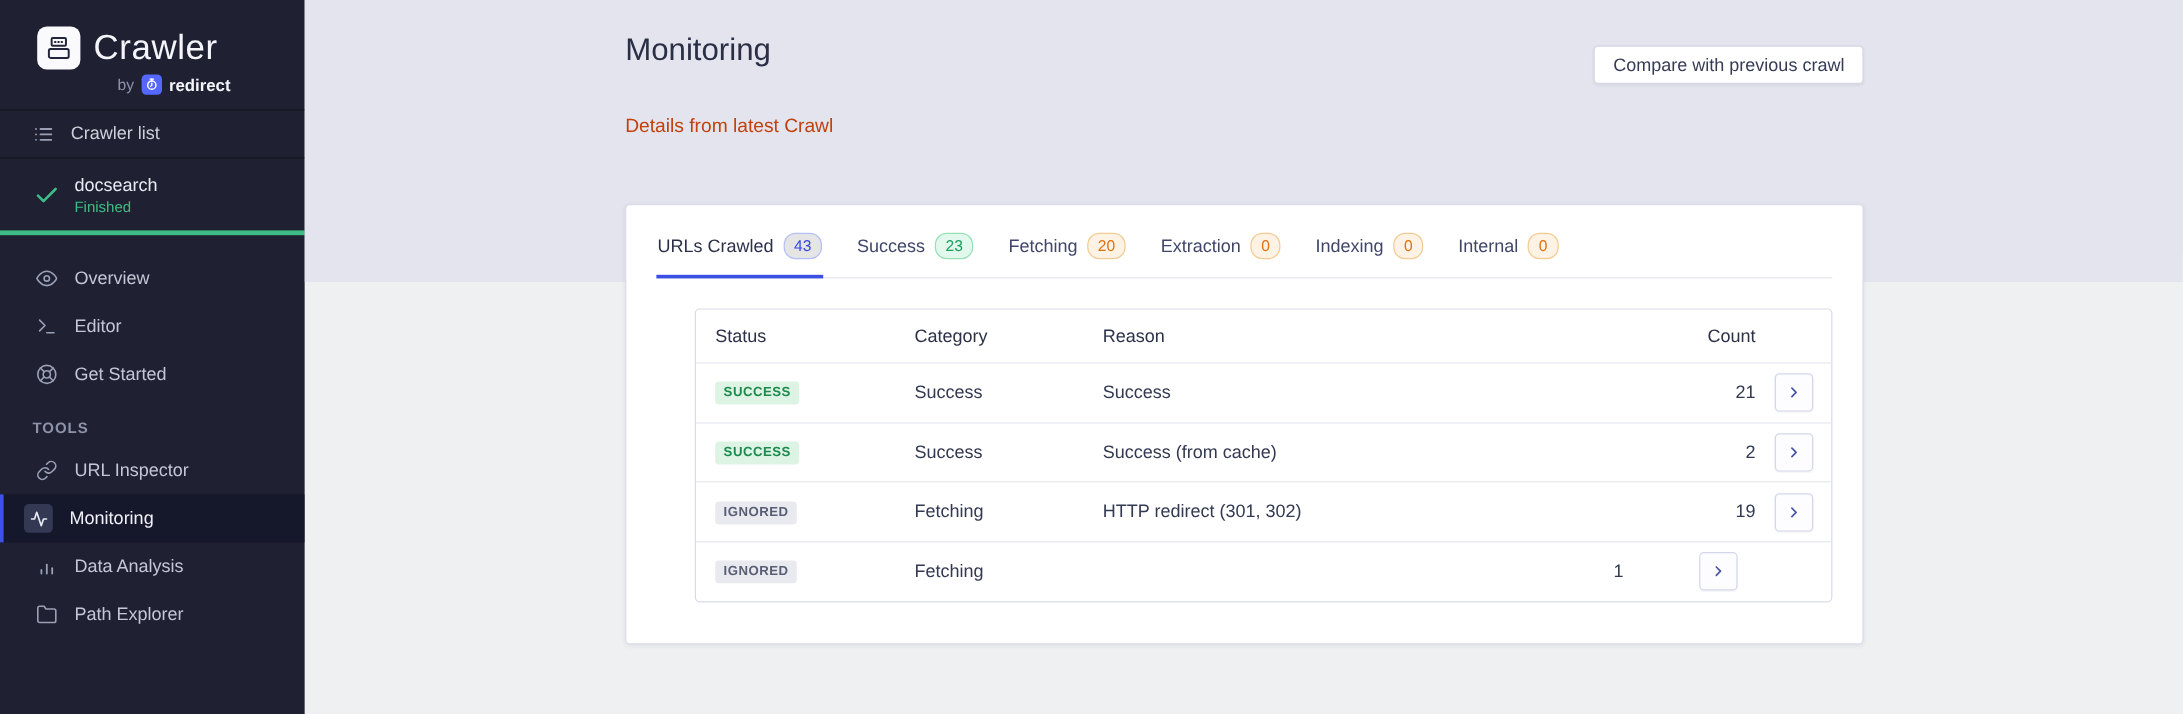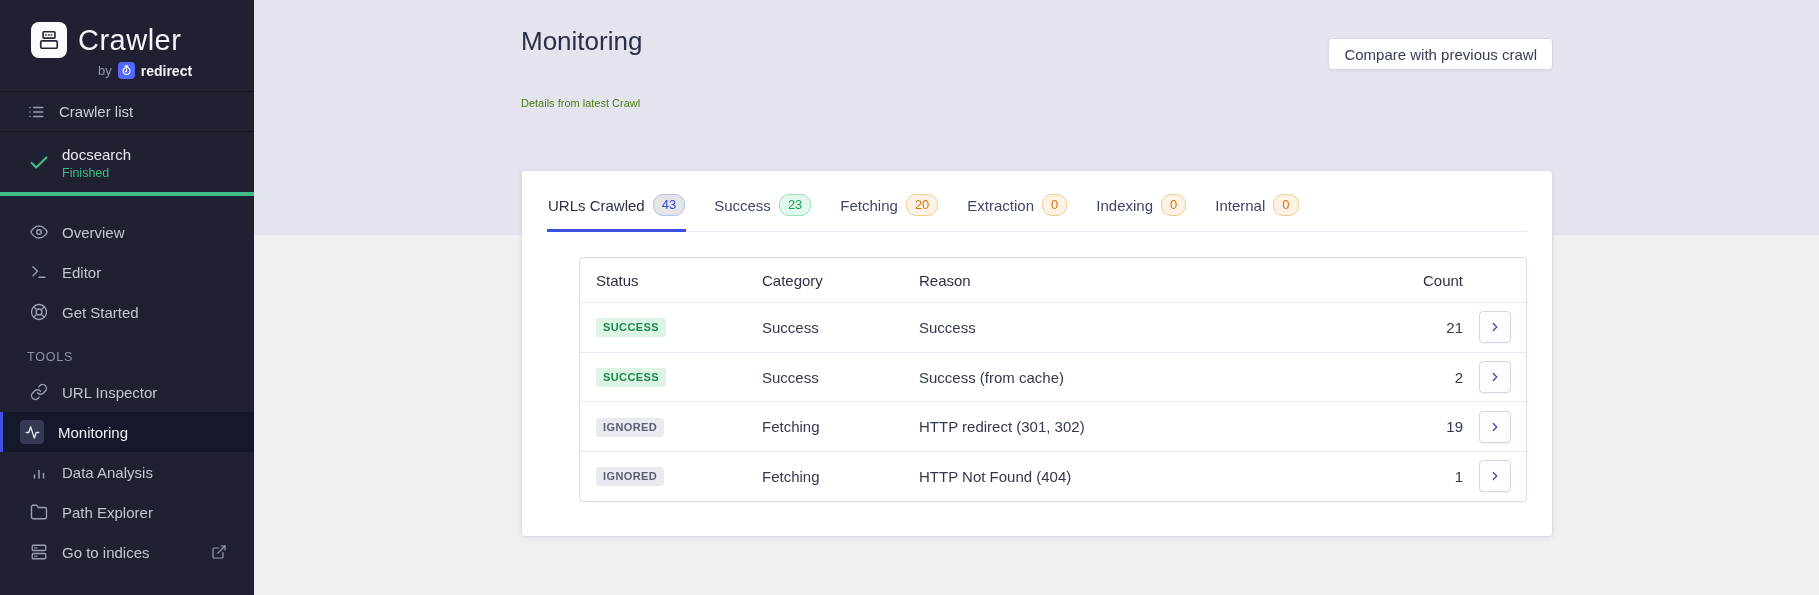--- a/index.html
+++ b/index.html
@@ -59,32 +59,32 @@
     background:#15172a; color:#f0f1f8; padding-left:17px;
   }
   .side-item.active::before {
     content:""; position:absolute; left:0; top:0; bottom:0; width:3px;
   }
   .icon-box {
     width:24px; height:24px; border-radius:4px; background:#343853;
     display:flex; align-items:center; justify-content:center; color:#e8eaf5;
   }
   .tools-heading {
-    margin:18px 0 8px 27px; font-size:12.5px; font-weight:400;
+    margin:18px 0 8px 27px; font-size:12.5px; font-weight:700;
     letter-spacing:.8px; color:#8e93a9;
   }
   .ext-ic { margin-left:auto; margin-right:27px; color:#9aa0b5; }
 
   
   .main { position:relative; flex:1; height:595px; background:#eff0f2; }
   .header-band { position:absolute; top:0; left:0; right:0; height:235px; background:#e3e4ee; }
   .content { position:absolute; top:0; left:267px; width:1032px; }
 
   .page-title { margin-top:26px; font-size:26px; font-weight:500; color:#2a2f46; }
-  .page-subtitle { position:absolute; top:97px; left:0; font-size:11px; color:#4d7c0f; }
+  .page-subtitle { position:absolute; top:97px; left:0; font-size:16px; color:#c2410c; }
   .compare-btn {
     position:absolute; top:38px; right:0; height:32px; padding:0 15px;
     background:#ffffff; border:1px solid #d7d8e5; border-radius:4px;
     font-family:inherit; font-size:15px; color:#363c55; cursor:pointer;
     box-shadow:0 1px 2px rgba(35,38,59,.06);
   }
 
   .card {
     position:absolute; top:170px; left:0; width:1032px; height:367px;
     background:#ffffff; border:1px solid #dcdde9; border-radius:4px;
@@ -253,38 +253,20 @@
       <span>Data Analysis</span>
     </div>
     <div class="side-item">
       <span class="ic">
         <svg width="18" height="18" viewBox="0 0 24 24" fill="none" stroke="currentColor" stroke-width="1.8" stroke-linejoin="round">
           <path d="M22 19a2 2 0 0 1-2 2H4a2 2 0 0 1-2-2V5a2 2 0 0 1 2-2h5l2 3h9a2 2 0 0 1 2 2z"></path>
         </svg>
       </span>
       <span>Path Explorer</span>
     </div>
-    <div class="side-item">
-      <span class="ic">
-        <svg width="18" height="18" viewBox="0 0 24 24" fill="none" stroke="currentColor" stroke-width="1.8" stroke-linecap="round">
-          <rect x="3" y="3" width="18" height="7" rx="1.5"></rect>
-            <rect x="3" y="14" width="18" height="7" rx="1.5"></rect>
-          <line x1="6.5" y1="6.5" x2="9" y2="6.5"></line>
-            <line x1="6.5" y1="17.5" x2="9" y2="17.5"></line>
-        </svg>
-      </span>
-      <span>Go to indices</span>
-      <span class="ext-ic">
-        <svg width="16" height="16" viewBox="0 0 24 24" fill="none" stroke="currentColor" stroke-width="1.8" stroke-linecap="round" stroke-linejoin="round">
-          <path d="M18 13v6a2 2 0 0 1-2 2H5a2 2 0 0 1-2-2V8a2 2 0 0 1 2-2h6"></path>
-          <polyline points="15 3 21 3 21 9"></polyline>
-            <line x1="10" y1="14" x2="21" y2="3"></line>
-        </svg>
-      </span>
-    </div>
   </nav>
 </aside>
 
 <main class="main">
   <div class="header-band"></div>
 
   <div class="content">
     <h1 class="page-title">Monitoring</h1>
     <button class="compare-btn">Compare with previous crawl</button>
     <div class="page-subtitle">Details from latest Crawl</div>
@@ -380,21 +362,20 @@
                   </svg>
                 </button>
               </div>
             </div>
 
             <div class="trow">
               <div class="cell">
                 <span class="sbadge sbadge-ignored">IGNORED</span>
               </div>
               <div class="cell">Fetching</div>
-              <div class="cell">HTTP Not Found (404)</div>
               <div class="cell count">1</div>
               <div class="cell chev">
                 <button class="chev-btn">
                   <svg width="14" height="14" viewBox="0 0 24 24" fill="none" stroke="currentColor" stroke-width="2.4" stroke-linecap="round" stroke-linejoin="round">
                     <polyline points="9 18 15 12 9 6"></polyline>
                   </svg>
                 </button>
               </div>
             </div>
           </div>

